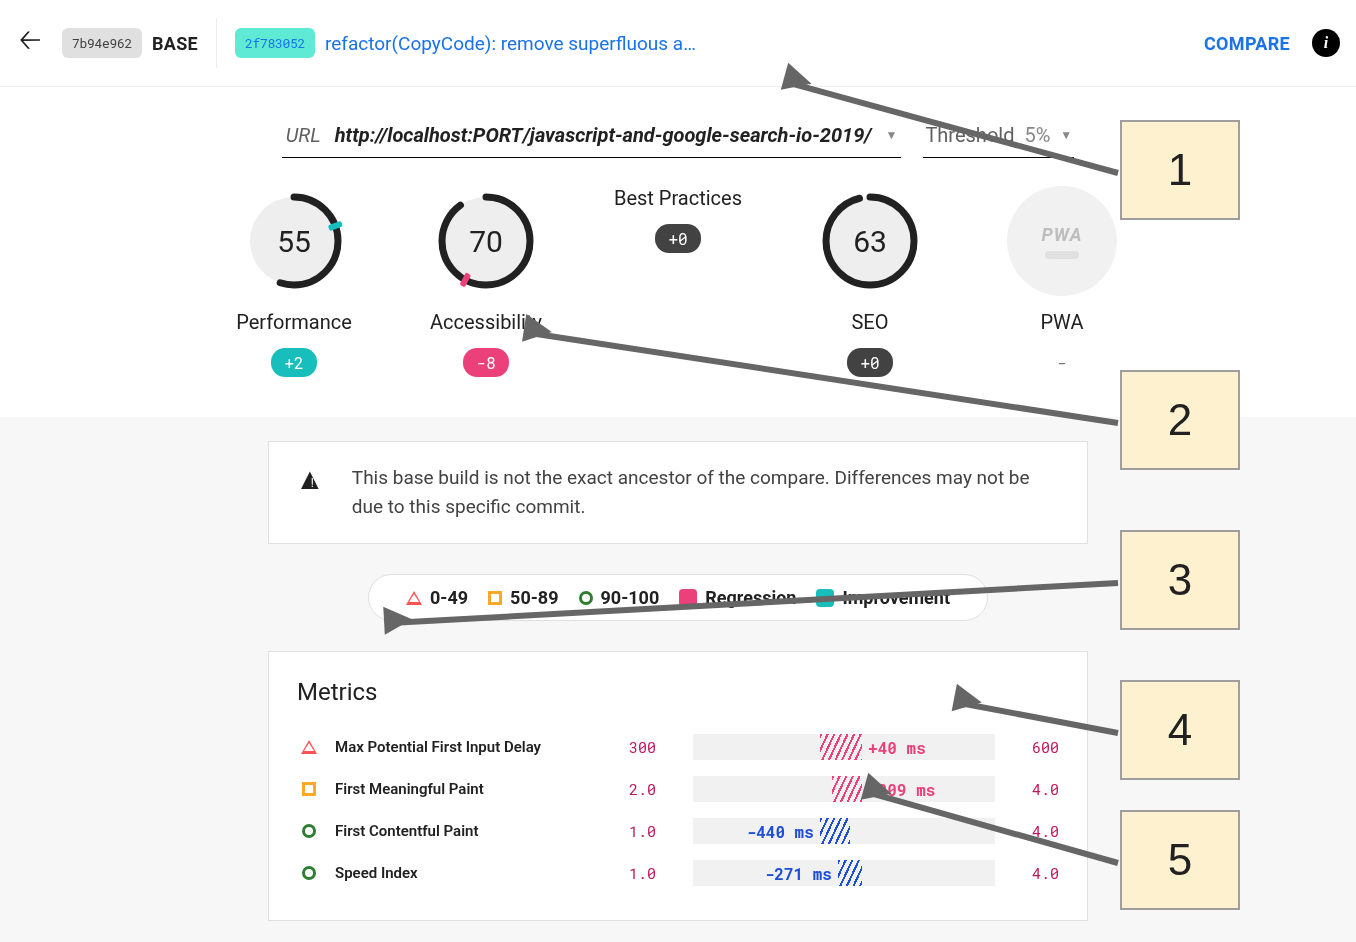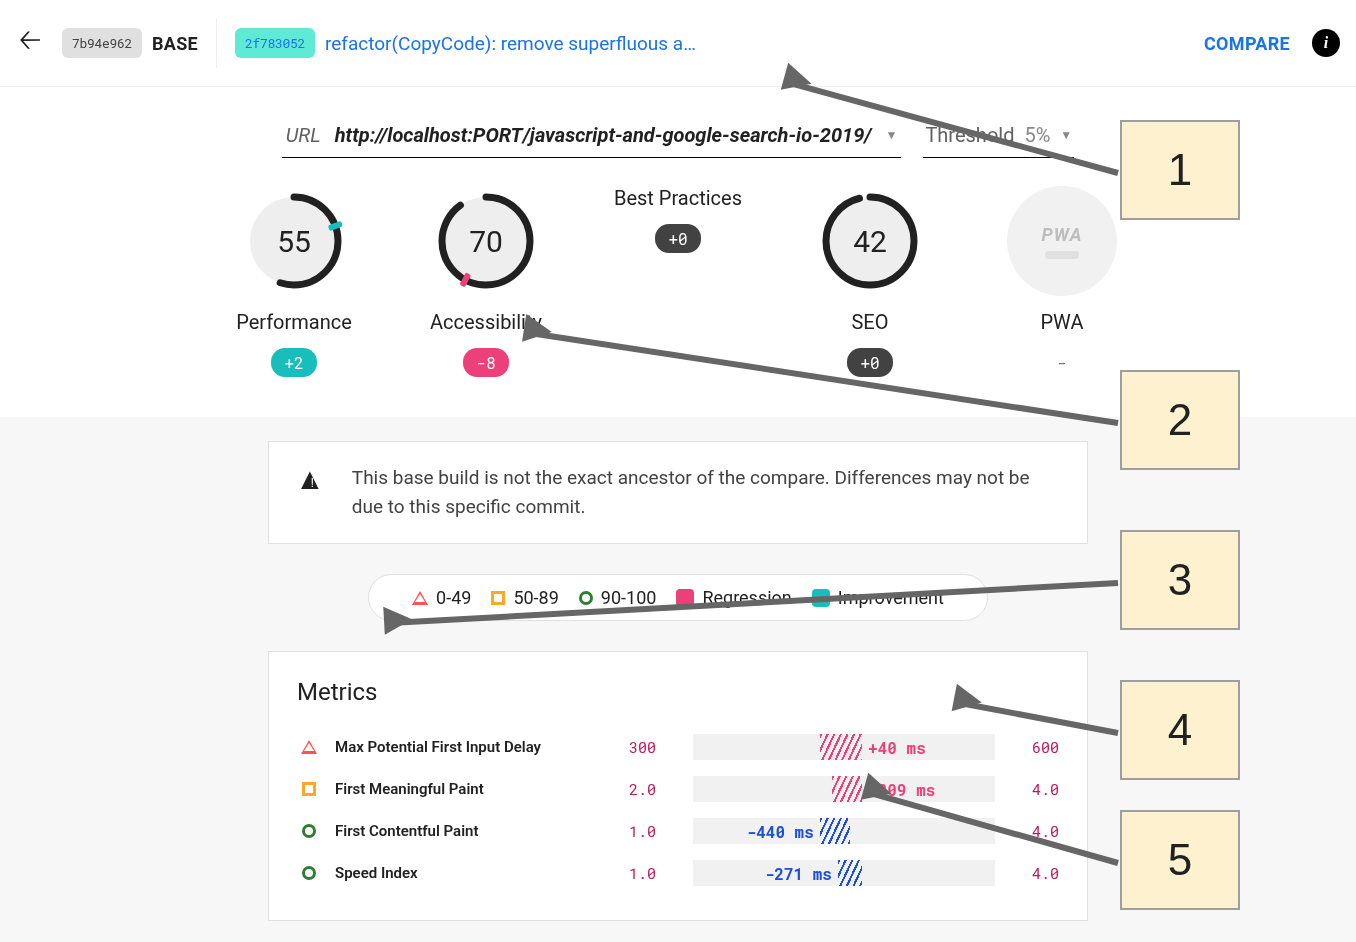--- a/index.html
+++ b/index.html
@@ -82,21 +82,21 @@
   .warning-card {
     width:820px; margin:0 auto; background:#fff; border:1px solid #e0e0e0;
     padding:22px 26px; display:flex; gap:24px; align-items:flex-start;
   }
   .warn-tri { font-size:30px; line-height:1; }
   .warn-text { font-size:19px; color:#424242; line-height:1.5; }
 
   .legend-pill {
     width:620px; margin:30px auto 0 auto; border:1px solid #e0e0e0; border-radius:30px;
     padding:12px 26px; display:flex; align-items:center; justify-content:center; gap:20px;
-    font-size:18px; background:#fff;
+    font-size:18px; background:#fff;font-weight:bold;
   }
   .leg-item{display:flex;align-items:center;gap:8px;}
   .tri-red{width:0;height:0;border-left:8px solid transparent;border-right:8px solid transparent;border-bottom:14px solid #ff5252; position:relative;}
   .tri-red::after{content:"";position:absolute;left:-5px;top:3px;width:0;height:0;border-left:5px solid transparent;border-right:5px solid transparent;border-bottom:8px solid #fff;}
   .sq-orange{width:14px;height:14px;border:3px solid #ffa726;}
   .circ-green{width:14px;height:14px;border:3px solid #2e7d32;border-radius:50%;}
   .sw{width:18px;height:18px;border-radius:4px;}
   .sw-reg{background:#ec407a;}
   .sw-imp{background:#17bebb;}
 
@@ -203,21 +203,21 @@
         <div class="gauge-label">Best Practices</div>
         <div class="delta-pill d-neu">+0</div>
       </div>
       <div class="gauge-col">
       <div class="gauge">
         <svg viewBox="0 0 110 110">
           <circle cx="55" cy="55" r="44" fill="#eeeeee"></circle>
           <circle cx="55" cy="55" r="44" fill="none" stroke="#212121" stroke-width="7" stroke-dasharray="265.4 276.5" stroke-linecap="round"></circle>
 
         </svg>
-        <div class="score">42</div>
+        <div class="score">63</div>
       </div>
         <div class="gauge-label">SEO</div>
         <div class="delta-pill d-neu">+0</div>
       </div>
       <div class="gauge-col">
       <div class="gauge-pwa">
         <div class="pwa-text">PWA</div>
         <div class="pwa-bar"></div>
       </div>
         <div class="gauge-label">PWA</div>

